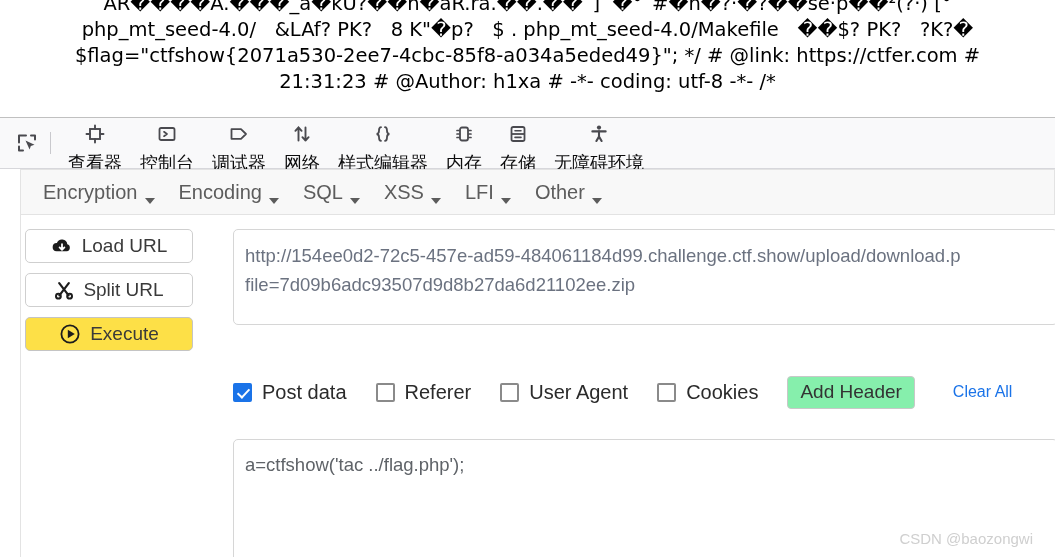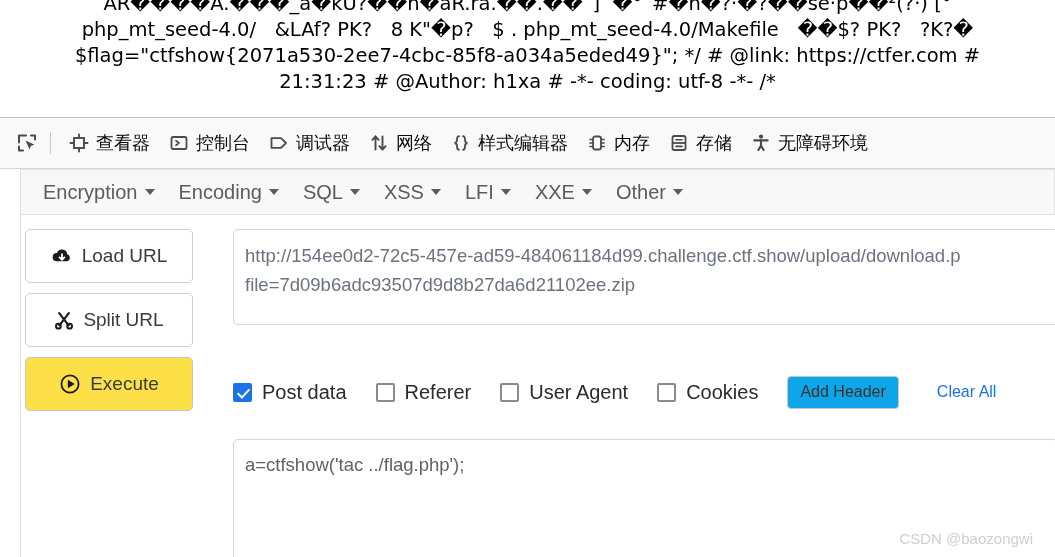--- a/index.html
+++ b/index.html
@@ -61,20 +61,21 @@
     display: flex;
     align-items: center;
     gap: 6px;
     height: 40px;
     padding: 0 9px;
     cursor: pointer;
     color: #0c0c0d;
     font-size: 18px;
     font-family: "DejaVu Sans", sans-serif;
     white-space: nowrap;
+    flex-direction: column;
   }
   .dt-tab .ico {
     display: inline-flex;
     align-items: center;
     justify-content: center;
     width: 22px; height: 22px;
     flex: 0 0 22px;
   }
 
   
@@ -85,21 +86,21 @@
     height: 46px;
     background: #f8f8f8;
     border: 1px solid #e3e3e3;
     border-left: 1px solid #e3e3e3;
     display: flex;
     align-items: center;
     padding-left: 10px;
   }
   .hb-menu-item {
     display: flex;
-    align-items: center;
+    align-items: flex-end;
     gap: 7px;
     font-size: 20px;
     color: #5c5c5c;
     padding: 4px 12px;
     cursor: pointer;
     font-family: "Liberation Sans", sans-serif;
     white-space: nowrap;
   }
   .caret {
     width: 0; height: 0;
@@ -123,21 +124,21 @@
     position: absolute;
     left: 4px; top: 14px;
     width: 192px;
   }
   .hb-btn {
     display: flex;
     align-items: center;
     justify-content: center;
     gap: 9px;
     width: 168px;
-    height: 54px;
+    height: 34px;
     margin-bottom: 10px;
     border: 1px solid #cfcfcf;
     border-radius: 5px;
     background: #ffffff;
     font-size: 19px;
     color: #3a3a3a;
     cursor: pointer;
     font-family: "Liberation Sans", sans-serif;
   }
   .hb-btn.pressed {
@@ -208,22 +209,22 @@
   .chk-label {
     font-size: 20px;
     color: #2b2b2b;
     font-family: "Liberation Sans", sans-serif;
   }
   #add-header-btn {
     height: 33px;
     padding: 0 12px;
     border: 1px solid #c8c8c8;
     border-radius: 4px;
-    background: #0ea5e9;
-    font-size: 16px;
+    background: #86efac;
+    font-size: 19px;
     color: #333;
     cursor: pointer;
     margin-right: 38px;
     font-family: "Liberation Sans", sans-serif;
     white-space: nowrap;
   }
   #clear-all-link {
     font-size: 16px;
     color: #1a73e8;
     cursor: pointer;
@@ -381,24 +382,20 @@
   <div class="hb-menu-item">
     <span>SQL</span>
     <span class="caret"></span>
   </div>
   <div class="hb-menu-item">
     <span>XSS</span>
     <span class="caret"></span>
   </div>
   <div class="hb-menu-item">
     <span>LFI</span>
-    <span class="caret"></span>
-  </div>
-  <div class="hb-menu-item">
-    <span>XXE</span>
     <span class="caret"></span>
   </div>
   <div class="hb-menu-item">
     <span>Other</span>
     <span class="caret"></span>
   </div>
 </div>
 
 <div id="hackbar-body">
 

